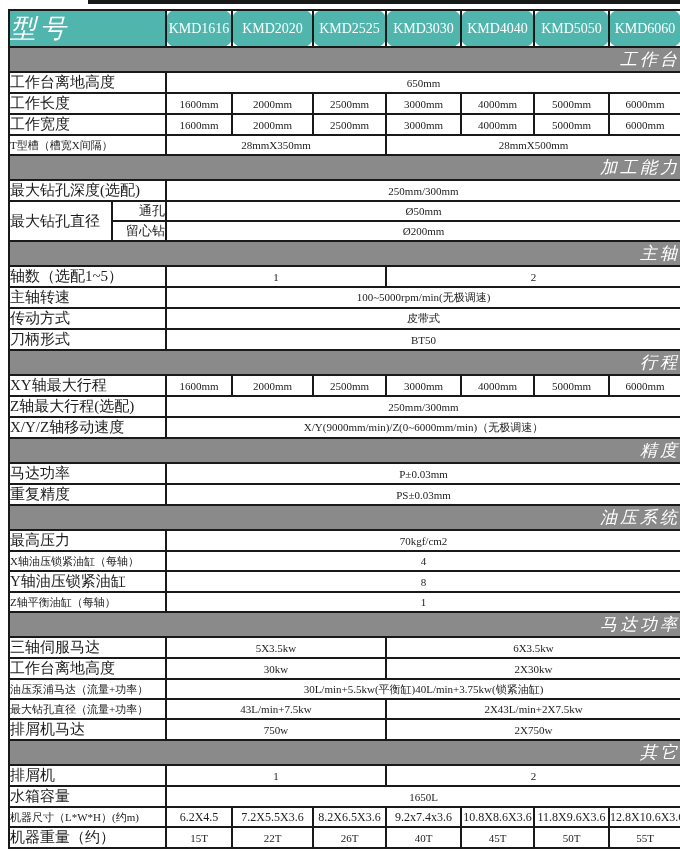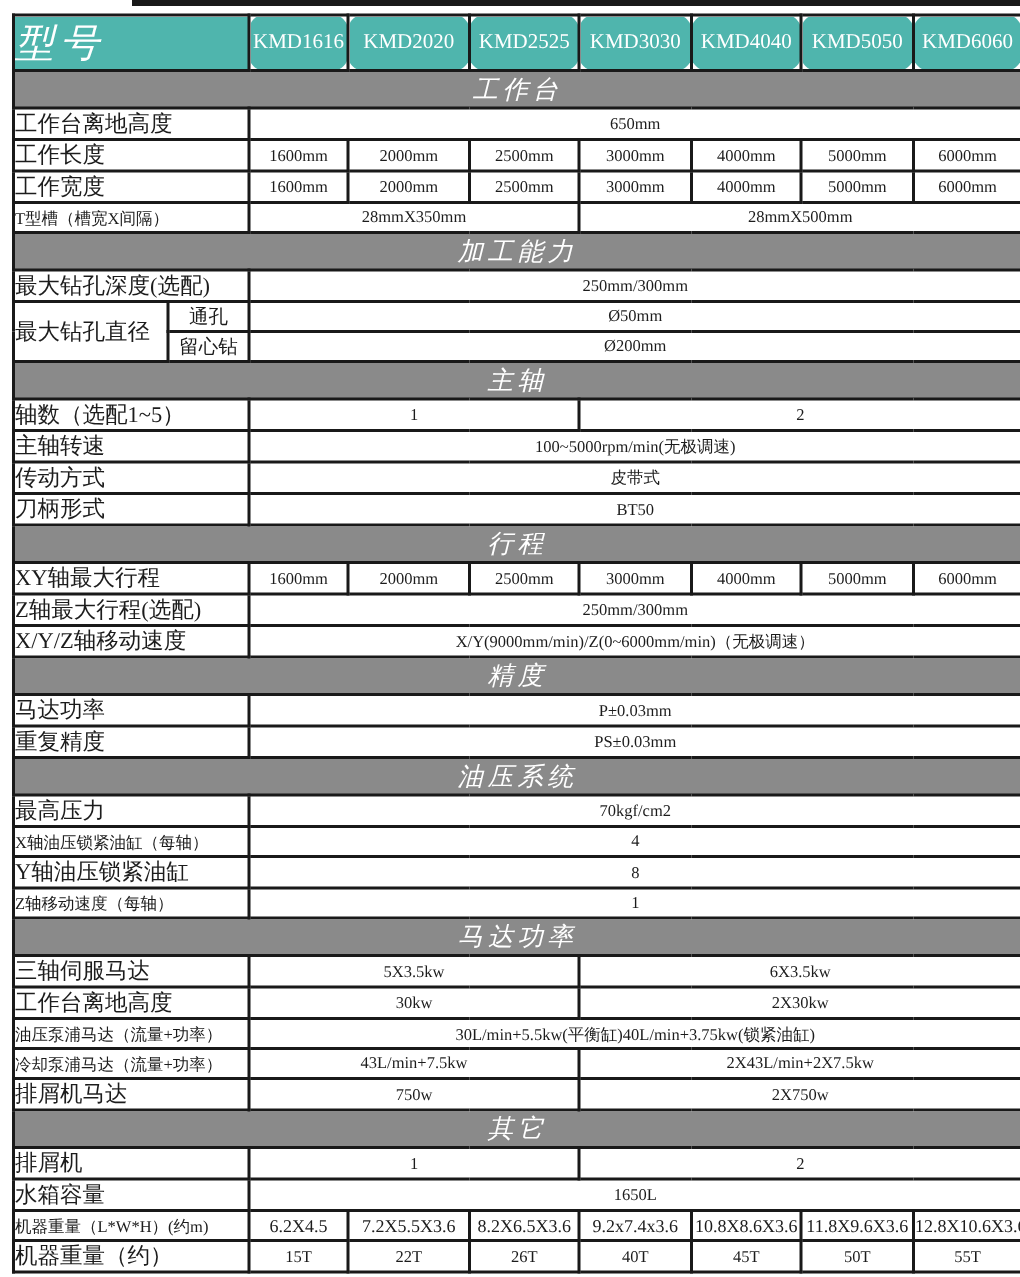--- a/index.html
+++ b/index.html
@@ -60,37 +60,37 @@
     font-size: 14px;
     font-weight: normal;
     text-align: center;
     border-radius: 10px;
   }
   td.section-title {
     background: var(--bar, #8a8a8a);
     color: #ffffff;
     font-size: 17px;
     font-style: italic;
-    text-align: center;
+    text-align: right;
     padding-left: 12px;
     letter-spacing: 3px;
   }
   td.label {
     font-size: 15px;
     text-align: left;
     padding-left: 8px;
   }
   td.label-sm {
     font-size: 11px;
     text-align: left;
     padding-left: 6px;
   }
   td.sublabel {
     font-size: 13px;
-    text-align: center;
+    text-align: right;
     padding-left: 6px;
   }
   td.val {
     font-size: 11px;
     text-align: center;
   }
   td.val-sm {
     font-size: 12px;
     text-align: center;
   }
@@ -234,42 +234,42 @@
         </tr>
         <tr class="data-row">
           <td class="label-sm" colspan="2">X轴油压锁紧油缸（每轴）</td>
           <td class="val" colspan="7">4</td>
         </tr>
         <tr class="data-row">
           <td class="label" colspan="2">Y轴油压锁紧油缸</td>
           <td class="val" colspan="7">8</td>
         </tr>
         <tr class="data-row">
-          <td class="label-sm" colspan="2">Z轴移动速度（每轴）</td>
+          <td class="label-sm" colspan="2">Z轴平衡油缸（每轴）</td>
           <td class="val" colspan="7">1</td>
         </tr>
         <tr class="section-row">
           <td class="section-title" colspan="9">马达功率</td>
         </tr>
         <tr class="data-row">
           <td class="label" colspan="2">三轴伺服马达</td>
           <td class="val" colspan="3">5X3.5kw</td>
           <td class="val" colspan="4">6X3.5kw</td>
         </tr>
         <tr class="data-row">
           <td class="label" colspan="2">工作台离地高度</td>
           <td class="val" colspan="3">30kw</td>
           <td class="val" colspan="4">2X30kw</td>
         </tr>
         <tr class="data-row">
           <td class="label-sm" colspan="2">油压泵浦马达（流量+功率）</td>
           <td class="val" colspan="7">30L/min+5.5kw(平衡缸)40L/min+3.75kw(锁紧油缸)</td>
         </tr>
         <tr class="data-row">
-          <td class="label-sm" colspan="2">冷却泵浦马达（流量+功率）</td>
+          <td class="label-sm" colspan="2">最大钻孔直径（流量+功率）</td>
           <td class="val" colspan="3">43L/min+7.5kw</td>
           <td class="val" colspan="4">2X43L/min+2X7.5kw</td>
         </tr>
         <tr class="data-row">
           <td class="label" colspan="2">排屑机马达</td>
           <td class="val" colspan="3">750w</td>
           <td class="val" colspan="4">2X750w</td>
         </tr>
         <tr class="section-row">
           <td class="section-title" colspan="9">其它</td>
@@ -277,21 +277,21 @@
         <tr class="data-row">
           <td class="label" colspan="2">排屑机</td>
           <td class="val" colspan="3">1</td>
           <td class="val" colspan="4">2</td>
         </tr>
         <tr class="data-row">
           <td class="label" colspan="2">水箱容量</td>
           <td class="val" colspan="7">1650L</td>
         </tr>
         <tr class="data-row">
-          <td class="label-sm" colspan="2">机器重量（L*W*H）(约m)</td>
+          <td class="label-sm" colspan="2">机器尺寸（L*W*H）(约m)</td>
           <td class="val-sm">6.2X4.5</td>
           <td class="val-sm">7.2X5.5X3.6</td>
           <td class="val-sm">8.2X6.5X3.6</td>
           <td class="val-sm">9.2x7.4x3.6</td>
           <td class="val-sm">10.8X8.6X3.6</td>
           <td class="val-sm">11.8X9.6X3.6</td>
           <td class="val-sm">12.8X10.6X3.6</td>
         </tr>
         <tr class="data-row">
           <td class="label" colspan="2">机器重量（约）</td>

